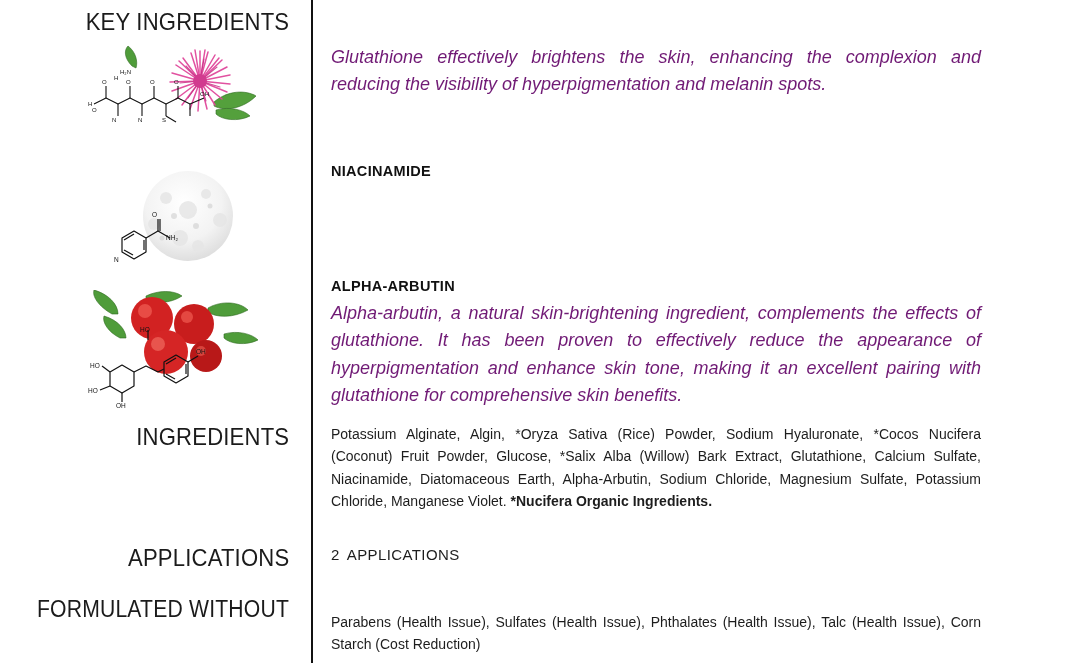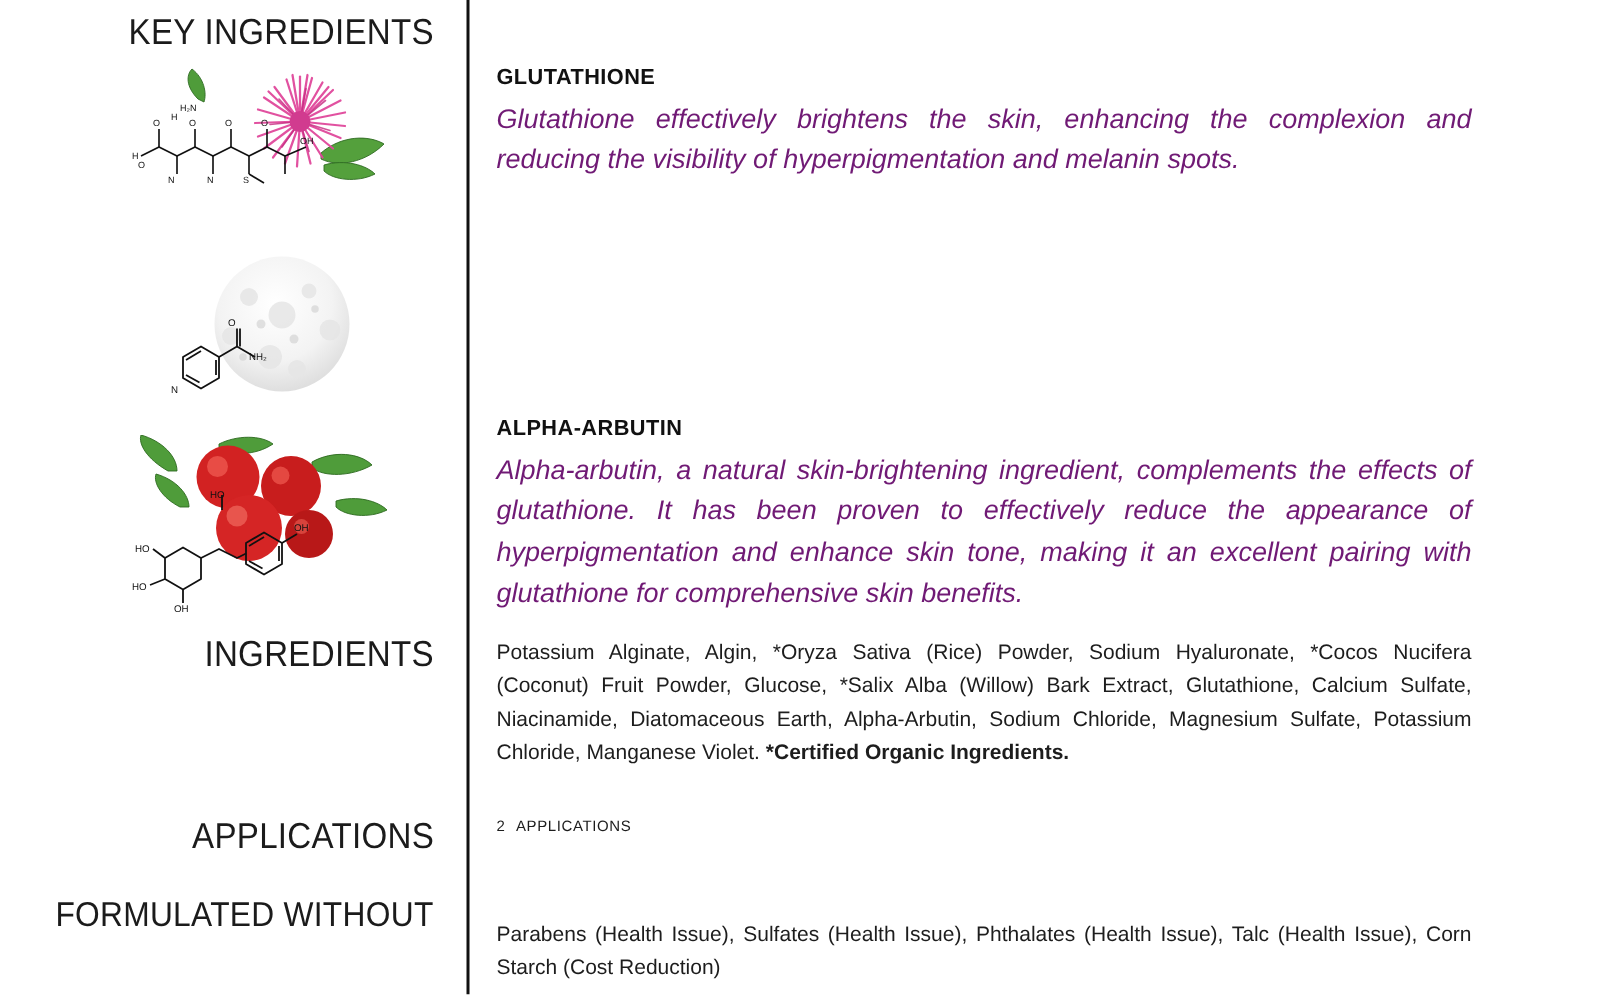--- a/index.html
+++ b/index.html
@@ -104,21 +104,21 @@
     color: #1d1d1d;
     text-align: justify;
     text-justify: inter-word;
   }
   .ingredients-body b { font-weight: bold; }
 
   .apps-body {
     position: absolute;
     top: 546px;
     width: 650px;
-    font-size: 10px;
+    font-size: 15px;
     color: #1d1d1d;
     letter-spacing: .4px;
   }
   .apps-count { margin-right: 7px; }
 
   .without-body {
     position: absolute;
     top: 599px;
     width: 650px;
     font-size: 14px;
@@ -311,34 +311,34 @@
           <text x="108" y="64">OH</text>
           <text x="52" y="42">HO</text>
         </g>
       </svg>
     </div>
   </div>
 
   <div class="right-col">
 
     <div class="ing-block" id="blk-glutathione">
-      <p class="ing-name">GLUTATHIONE</p>
       <p class="ing-desc">Glutathione effectively brightens the skin, enhancing the complexion and reducing the visibility of hyperpigmentation and melanin spots.</p>
     </div>
 
     <div class="ing-block" id="blk-niacinamide">
+      <p class="ing-name">NIACINAMIDE</p>
     </div>
 
     <div class="ing-block" id="blk-arbutin">
       <p class="ing-name">ALPHA-ARBUTIN</p>
       <p class="ing-desc">Alpha-arbutin, a natural skin-brightening ingredient, complements the effects of glutathione. It has been proven to effectively reduce the appearance of hyperpigmentation and enhance skin tone, making it an excellent pairing with glutathione for comprehensive skin benefits.</p>
     </div>
 
     <div class="ingredients-body">
-      <span>Potassium Alginate, Algin, *Oryza Sativa (Rice) Powder, Sodium Hyaluronate, *Cocos Nucifera (Coconut) Fruit Powder, Glucose, *Salix Alba (Willow) Bark Extract, Glutathione, Calcium Sulfate, Niacinamide, Diatomaceous Earth, Alpha-Arbutin, Sodium Chloride, Magnesium Sulfate, Potassium Chloride, Manganese Violet. </span><b>*Certified Organic Ingredients.</b>
+      <span>Potassium Alginate, Algin, *Oryza Sativa (Rice) Powder, Sodium Hyaluronate, *Cocos Nucifera (Coconut) Fruit Powder, Glucose, *Salix Alba (Willow) Bark Extract, Glutathione, Calcium Sulfate, Niacinamide, Diatomaceous Earth, Alpha-Arbutin, Sodium Chloride, Magnesium Sulfate, Potassium Chloride, Manganese Violet. </span><b>*Nucifera Organic Ingredients.</b>
     </div>
 
     <div class="apps-body">
       <span class="apps-count">2</span><span>APPLICATIONS</span>
     </div>
 
     <div class="without-body">Parabens (Health Issue), Sulfates (Health Issue), Phthalates (Health Issue), Talc (Health Issue), Corn Starch (Cost Reduction)</div>
   </div>
 </div>
 

